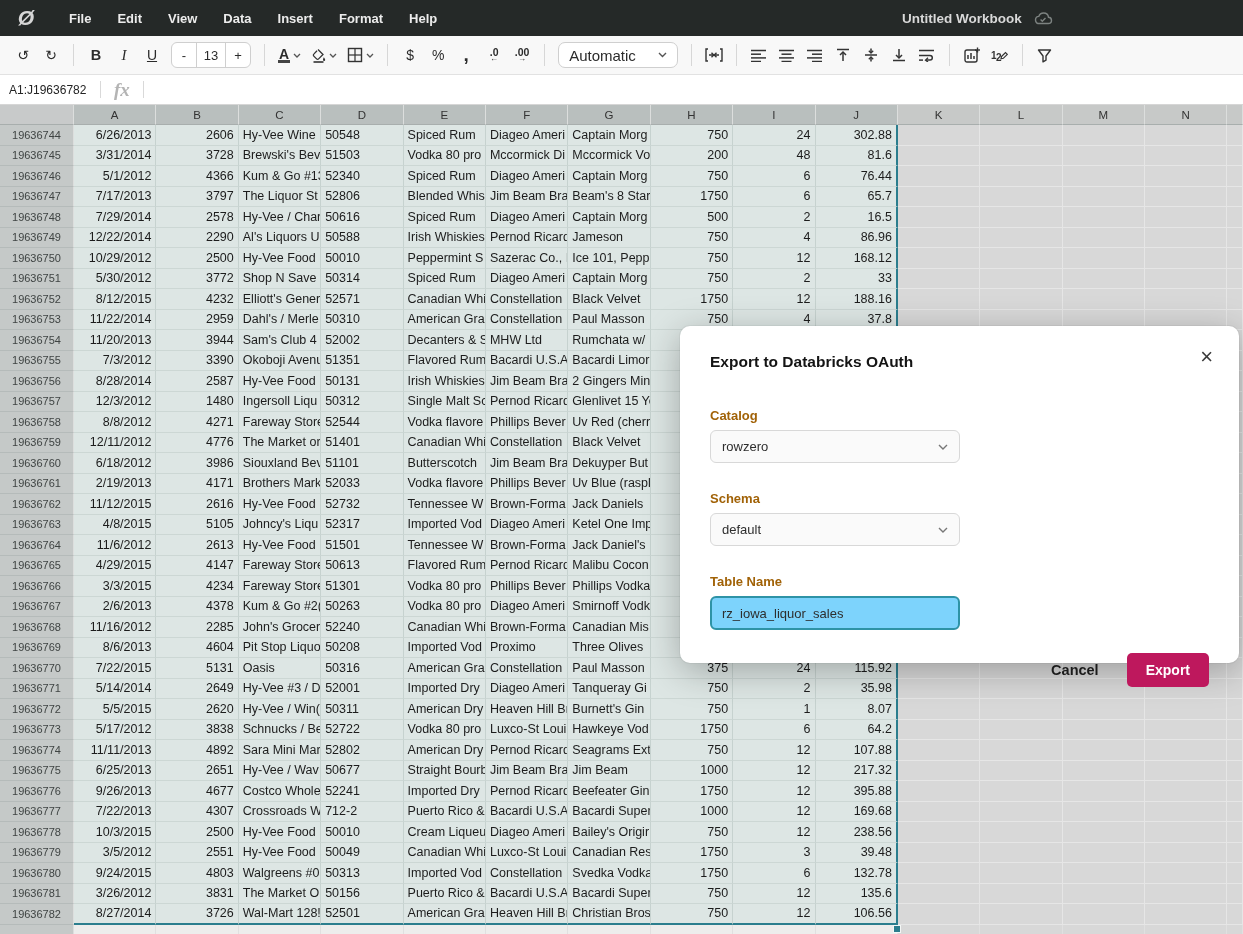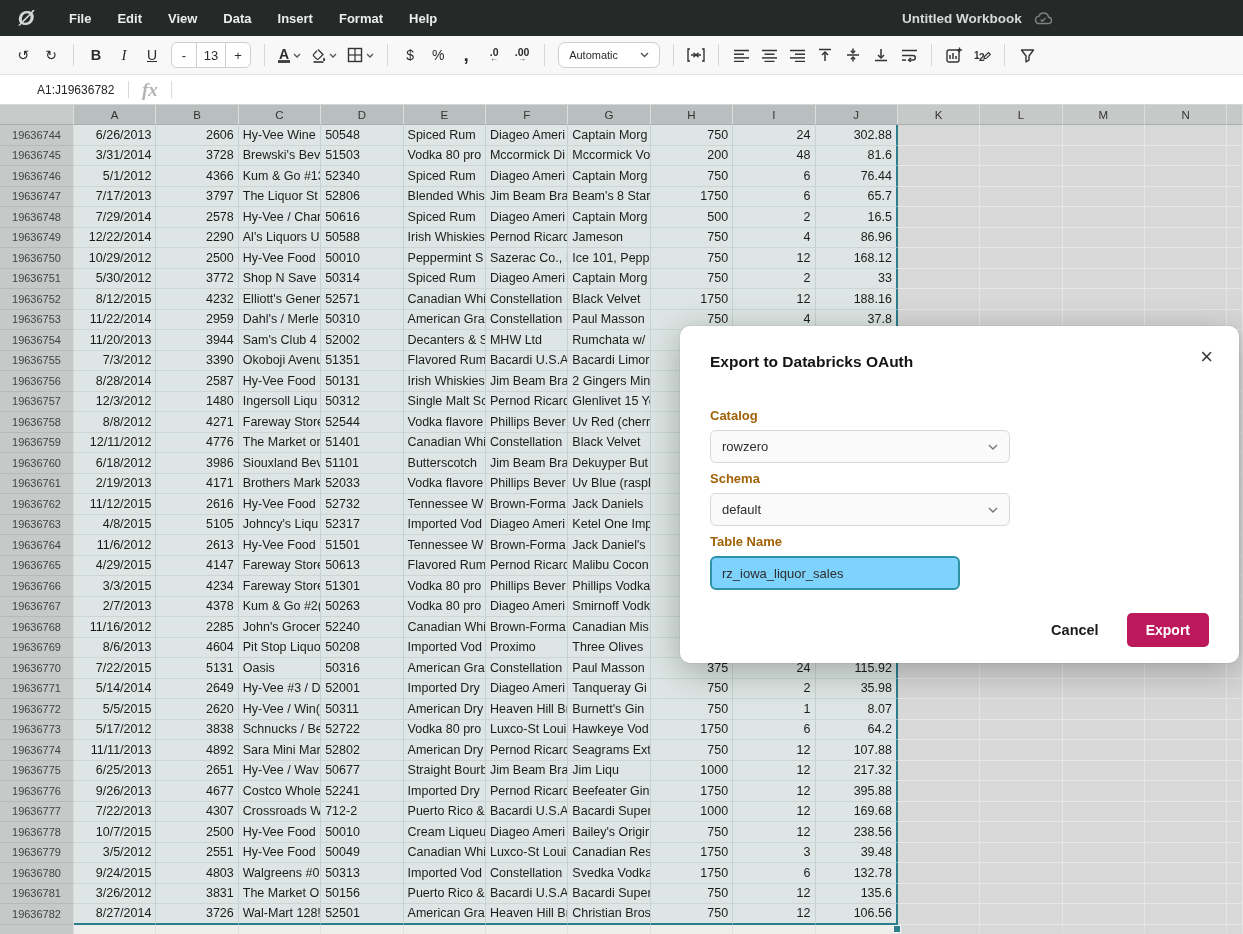--- a/index.html
+++ b/index.html
@@ -23,30 +23,30 @@
   .tbtn svg { display:block; }
   .tdiv { width:1px; height:22px; background:#d7d7d7; margin:0 7px; }
   .bold-b { font-weight:800; font-size:14.5px; }
   .ital-i { font-style:italic; font-family:"Liberation Serif",serif; font-size:15px; }
   .und-u { text-decoration:underline; font-size:14px; }
   .sizegrp { display:flex; border:1px solid #cfcfcf; border-radius:6px; overflow:hidden; height:26px; margin:0 4px; background:#fff; }
   .sizegrp > div { display:flex; align-items:center; justify-content:center; font-size:13px; color:#2b2b2b; }
   .sz-minus,.sz-plus { width:24px; }
   .sz-val { width:30px; border-left:1px solid #cfcfcf; border-right:1px solid #cfcfcf; }
   .combo { display:flex; align-items:center; gap:22px; border:1px solid #cfcfcf; border-radius:7px; background:#fff;
-           height:26px; padding:0 10px; font-size:11px; color:#2b2b2b; margin:0 4px; }
+           height:26px; padding:0 10px; font-size:15px; color:#2b2b2b; margin:0 4px; }
   .chev { display:inline-flex; }
   .icpair { display:flex; align-items:center; gap:3px; padding:0 4px; }
   .a-color { font-weight:700; font-size:14px; line-height:12px; border-bottom:3px solid #444; padding:0 1px; }
   .dec { display:flex; flex-direction:column; align-items:center; line-height:8px; font-size:10.5px; font-weight:700; }
   .dec .arr { font-size:8px; line-height:6px; }
 
   
   .formulabar { height:30px; background:#fff; border-bottom:1px solid #d6d6d6; display:flex; align-items:center; }
-  .namebox { width:100px; padding-left:9px; font-size:12px; color:#242424;margin-left:28px; }
+  .namebox { width:100px; padding-left:9px; font-size:12px; color:#242424; }
   .fdiv { width:1px; height:17px; background:#d9d9d9; }
   .fx { font-style:italic; color:#b4b4b4; font-size:19px; font-weight:700; padding:0 13px; font-family:"Liberation Serif",serif; }
 
   
   .grid { position:relative; width:1243px; height:829px; overflow:hidden; background:#d8d8d8; }
   .colheads { display:flex; height:20px; }
   .corner { width:74px; height:20px; background:#c8caca; border-right:1px solid #dcdedd; border-bottom:1px solid #a8aead; flex:none; }
   .colhead { width:82.4px; flex:none; height:20px; background:#c7c9c8; color:#333;
              font-size:11.5px; display:flex; align-items:center; justify-content:center;
              border-right:1px solid #dcdedd; border-bottom:1px solid #a8aead; }
@@ -70,23 +70,23 @@
                  background:#2b7e8e; border:1px solid #f4f7f6; z-index:5; }
 
   
   .modal { position:absolute; left:680px; top:326px; width:559px; height:337px; background:#fff;
            border-radius:10px; box-shadow:0 8px 36px rgba(0,0,0,.28), 0 0 0 1px rgba(0,0,0,.04); z-index:10;
            padding:27px 30px 0 30px; }
   .modal-title { font-size:15.5px; font-weight:800; color:#141414; }
   .modal-close { position:absolute; right:26px; top:20px; font-size:22px; font-weight:300; color:#3a3a3a; cursor:default; line-height:1; }
   .field-label { font-size:13px; font-weight:700; color:#a16207; margin-bottom:7px; }
   .fl1 { margin-top:37px; }
-  .select { width:300px; height:33px; border:1px solid #d8d8d8; border-radius:6px; background:#fafafa;
+  .select { width:250px; height:33px; border:1px solid #d8d8d8; border-radius:6px; background:#fafafa;
             display:flex; align-items:center; justify-content:space-between; padding:0 11px; font-size:13px; color:#2e2e2e;
-            margin-bottom:8px; }
+            margin-bottom:28px; }
   .text-input { width:250px; height:34px; border:2px solid #2e93a6; border-radius:6px; background:#7dd3fc;
                 display:flex; align-items:center; padding:0 10px; font-size:13px; color:#2e2e2e; }
   .modal-footer { display:flex; justify-content:flex-end; align-items:center; gap:28px; margin-top:23px; }
   .btn-cancel { font-size:14.5px; font-weight:600; color:#1b1b1b; cursor:default; }
   .btn-export { background:#be185d; color:#fff; font-size:14px; font-weight:700; border:none;
                 border-radius:5px; padding:9px 19px; cursor:default; }
 </style>
 </head>
 <body>
 
@@ -718,21 +718,21 @@
           <div class="cell selarea r"></div>
           <div class="cell selarea r jend"></div>
           <div class="cell gray"></div>
           <div class="cell gray"></div>
           <div class="cell gray"></div>
           <div class="cell gray"></div>
           <div class="cell gray sliver"></div>
         </div>
         <div class="gridrow">
           <div class="rowhead">19636767</div>
-          <div class="cell selarea r">2/7/2013</div>
+          <div class="cell selarea r">2/6/2013</div>
           <div class="cell selarea r">4378</div>
           <div class="cell selarea">Kum &amp; Go #2(</div>
           <div class="cell selarea">50263</div>
           <div class="cell selarea">Vodka 80 pro</div>
           <div class="cell selarea">Diageo Ameri</div>
           <div class="cell selarea">Smirnoff Vodk</div>
           <div class="cell selarea r"></div>
           <div class="cell selarea r"></div>
           <div class="cell selarea r jend"></div>
           <div class="cell gray"></div>
@@ -868,21 +868,21 @@
           <div class="cell gray sliver"></div>
         </div>
         <div class="gridrow">
           <div class="rowhead">19636775</div>
           <div class="cell selarea r">6/25/2013</div>
           <div class="cell selarea r">2651</div>
           <div class="cell selarea">Hy-Vee / Wav</div>
           <div class="cell selarea">50677</div>
           <div class="cell selarea">Straight Bourb</div>
           <div class="cell selarea">Jim Beam Bra</div>
-          <div class="cell selarea">Jim Liqu</div>
+          <div class="cell selarea">Jim Beam</div>
           <div class="cell selarea r">1000</div>
           <div class="cell selarea r">12</div>
           <div class="cell selarea r jend">217.32</div>
           <div class="cell gray"></div>
           <div class="cell gray"></div>
           <div class="cell gray"></div>
           <div class="cell gray"></div>
           <div class="cell gray sliver"></div>
         </div>
         <div class="gridrow">
@@ -916,21 +916,21 @@
           <div class="cell selarea r">12</div>
           <div class="cell selarea r jend">169.68</div>
           <div class="cell gray"></div>
           <div class="cell gray"></div>
           <div class="cell gray"></div>
           <div class="cell gray"></div>
           <div class="cell gray sliver"></div>
         </div>
         <div class="gridrow">
           <div class="rowhead">19636778</div>
-          <div class="cell selarea r">10/7/2015</div>
+          <div class="cell selarea r">10/3/2015</div>
           <div class="cell selarea r">2500</div>
           <div class="cell selarea">Hy-Vee Food</div>
           <div class="cell selarea">50010</div>
           <div class="cell selarea">Cream Liqueu</div>
           <div class="cell selarea">Diageo Ameri</div>
           <div class="cell selarea">Bailey's Origir</div>
           <div class="cell selarea r">750</div>
           <div class="cell selarea r">12</div>
           <div class="cell selarea r jend">238.56</div>
           <div class="cell gray"></div>

